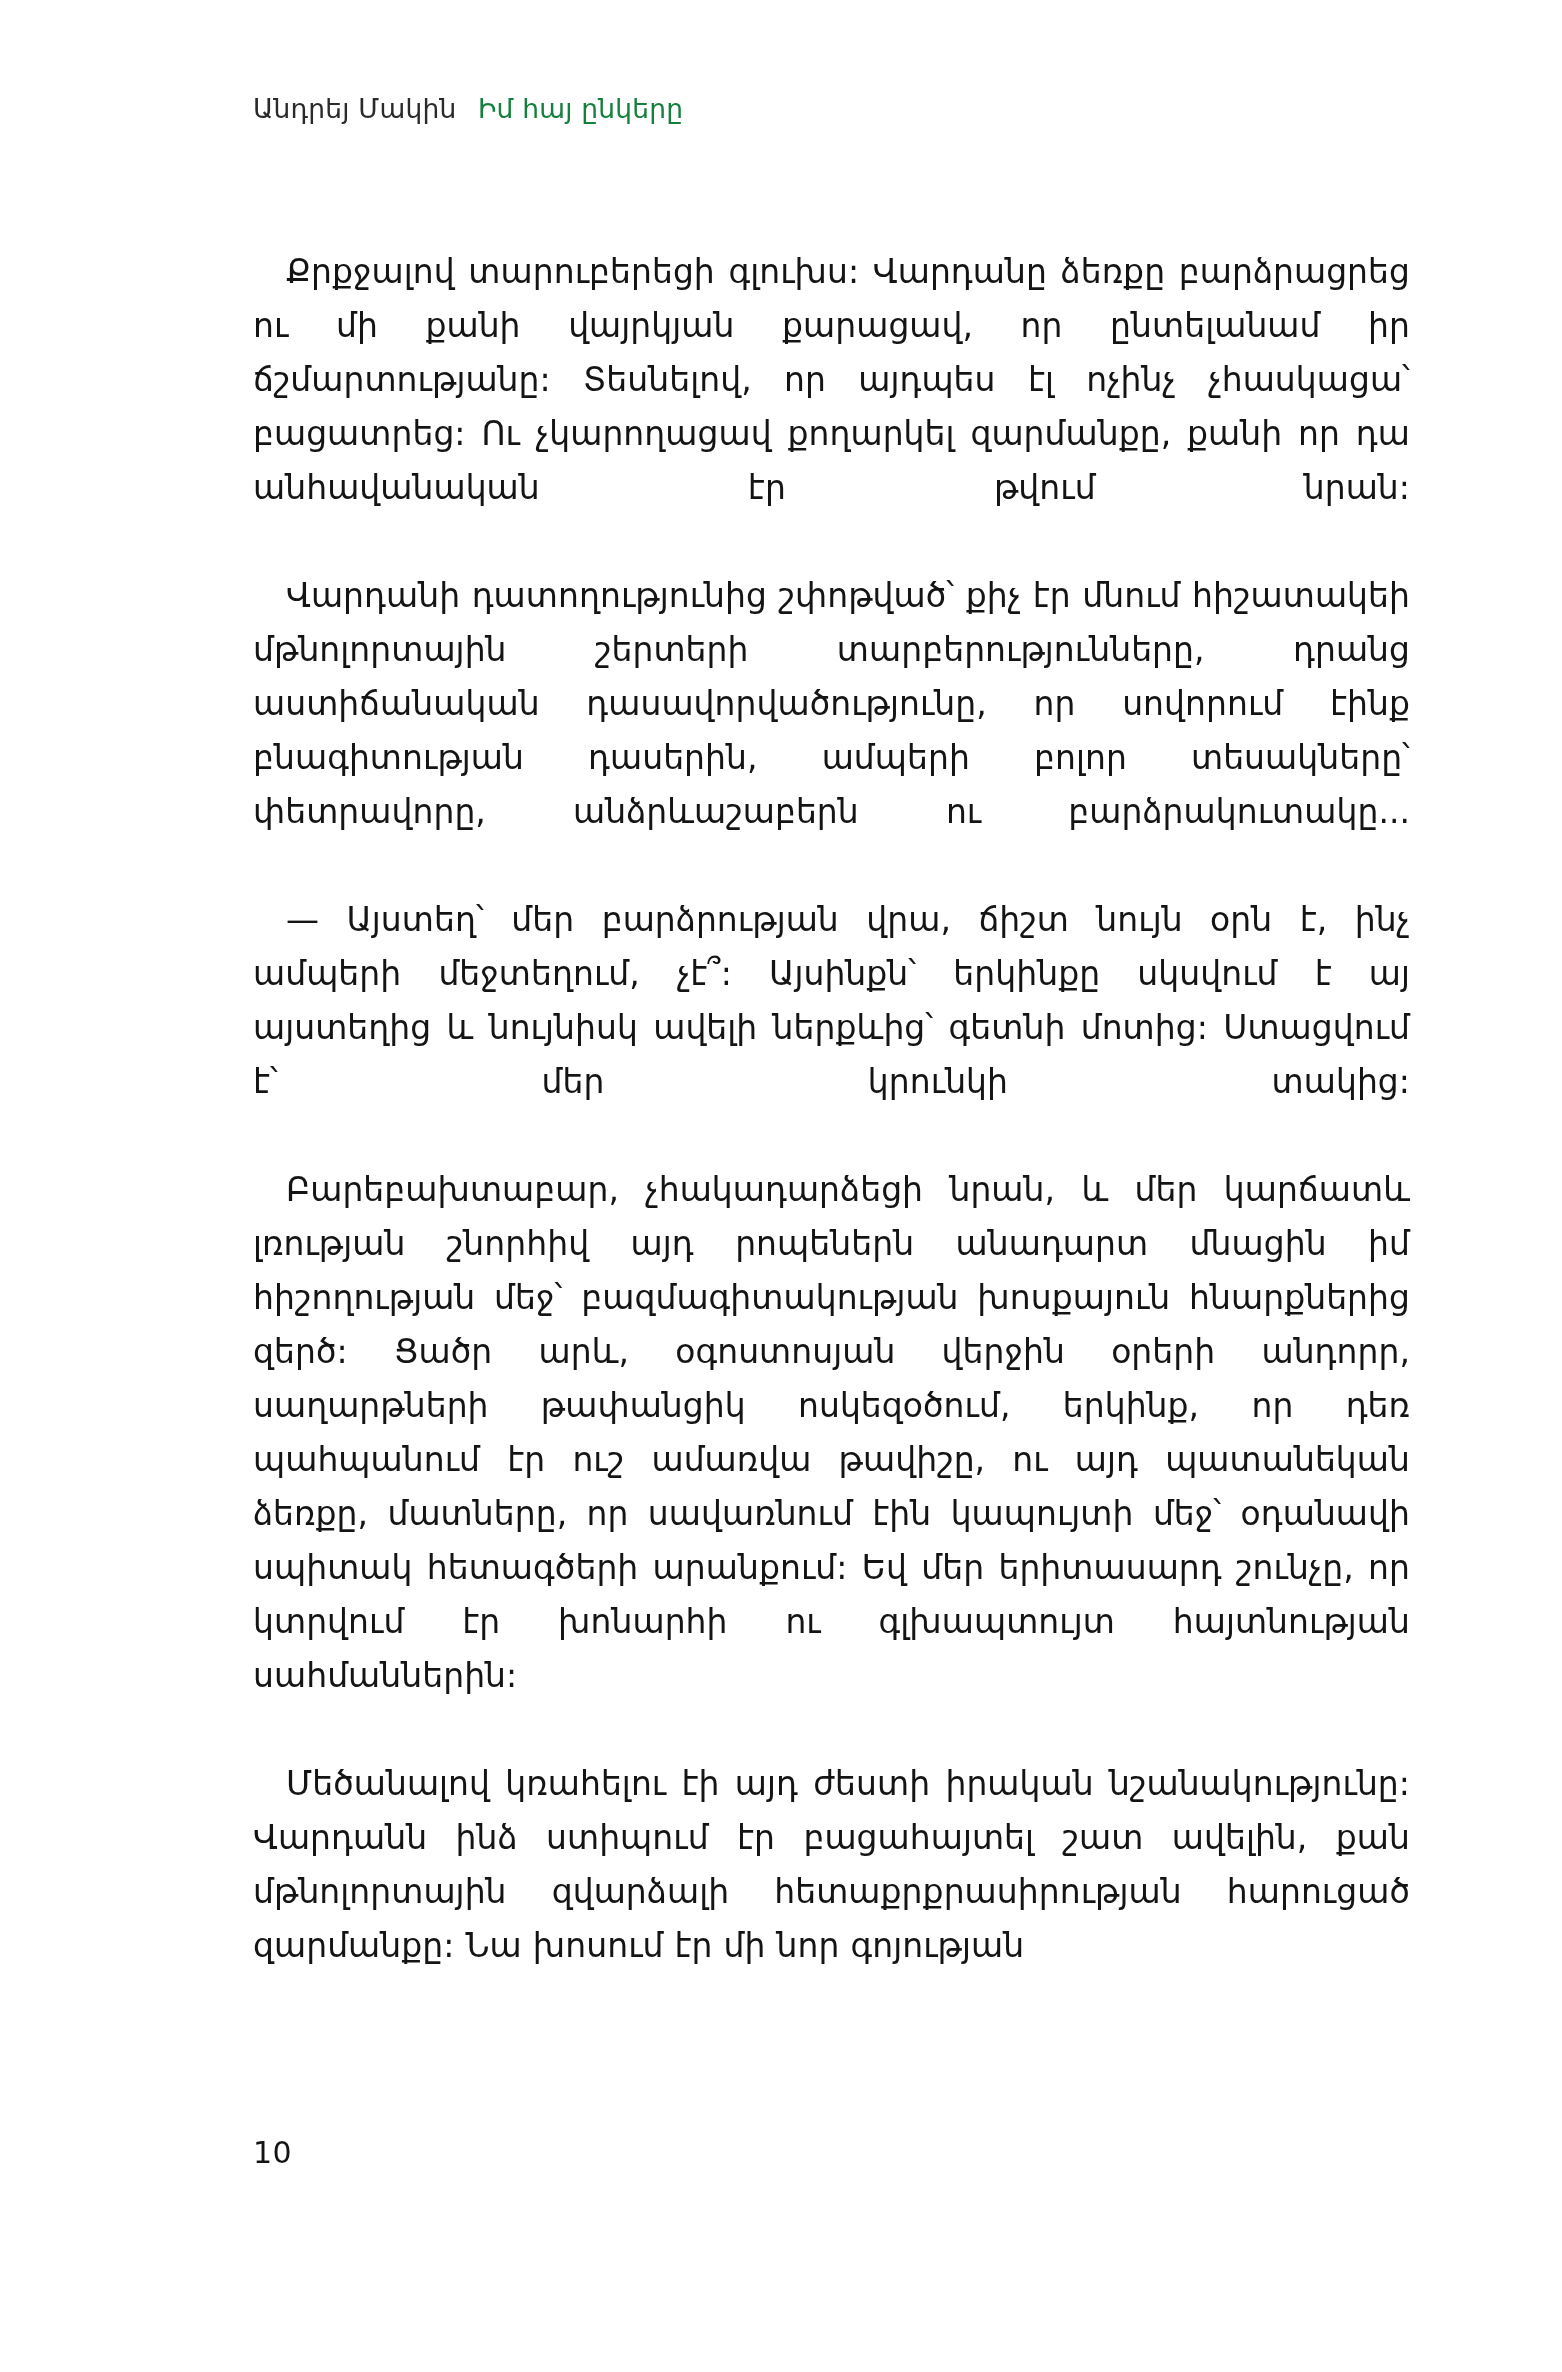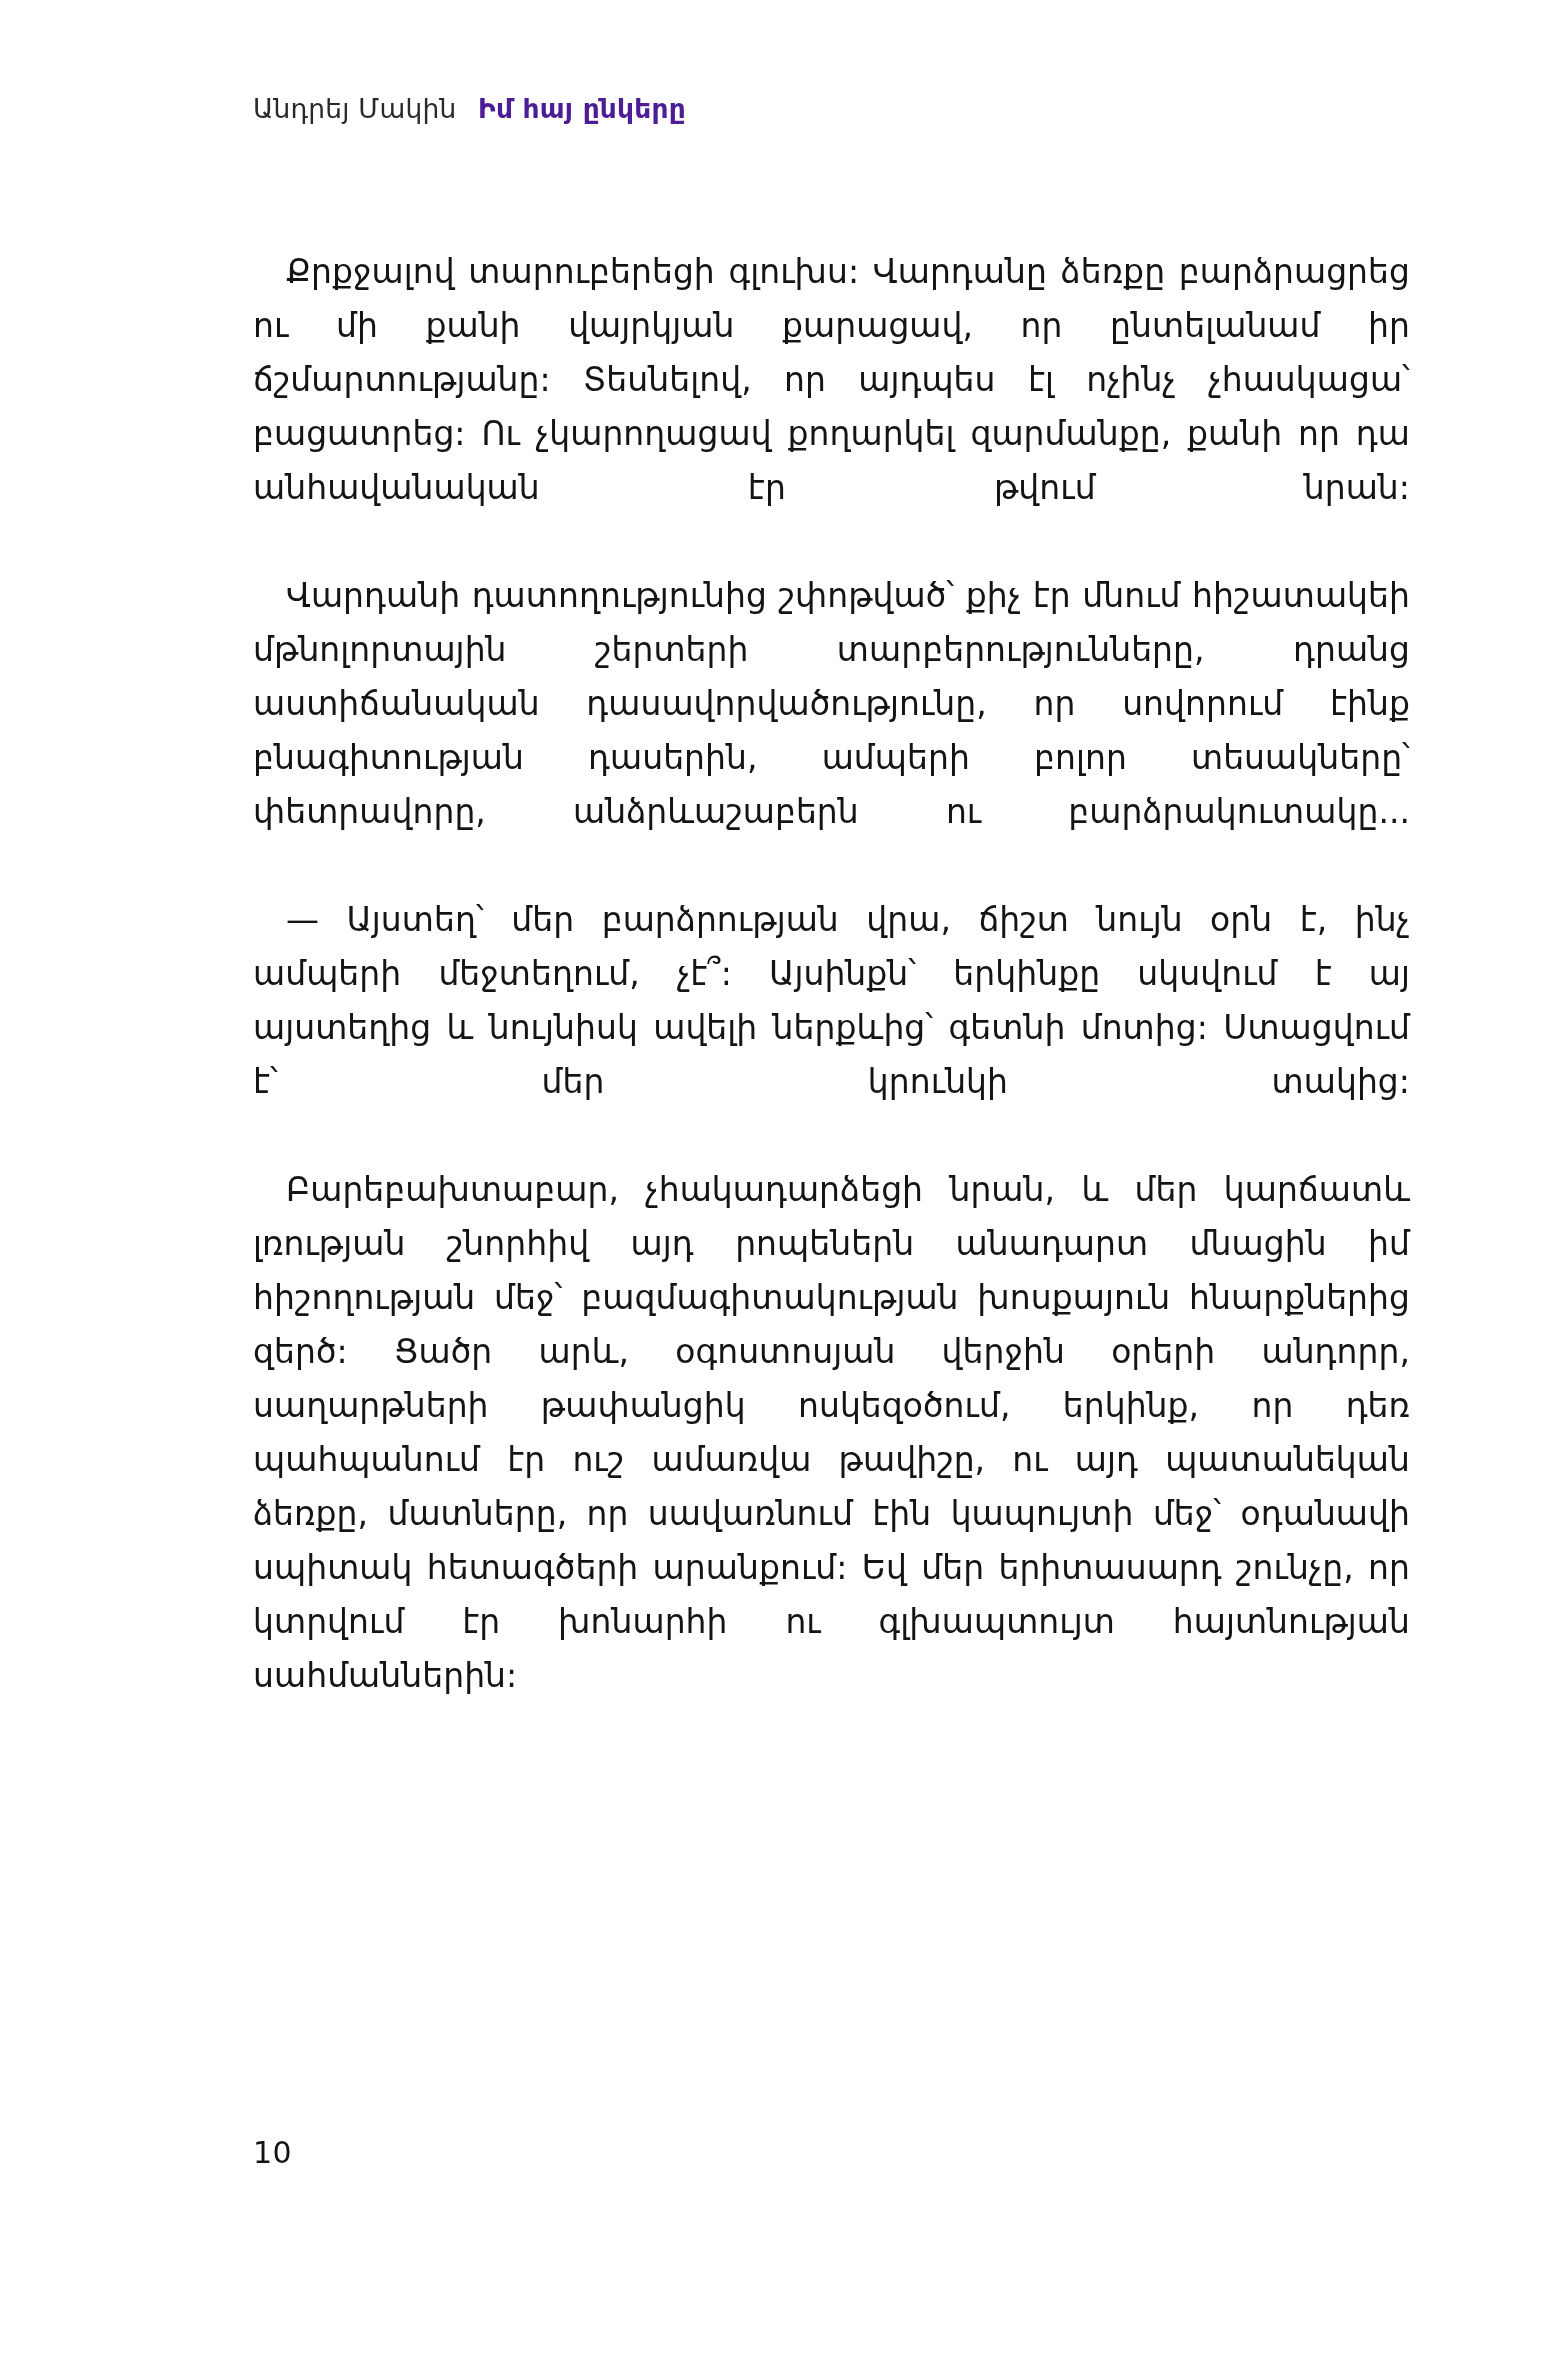--- a/index.html
+++ b/index.html
@@ -38,23 +38,23 @@
     white-space: nowrap;
   }
   .runhead-author {
     font-size: 26.5px;
     font-weight: 400;
     letter-spacing: 0.2px;
     color: #2a2a2a;
   }
   .runhead-title {
     font-size: 26.5px;
-    font-weight: 700;
+    font-weight: 400;
     letter-spacing: 0.2px;
-    color: #4c1d95;
+    color: #15803d;
   }
 
   
   .textblock {
     position: absolute;
     left: 253px;
     top: 245px;
     width: 1157px;
   }
 
@@ -100,18 +100,19 @@
   <div class="runhead">
     <span class="runhead-author">Անդրեյ Մակին</span>
     <span class="runhead-title">Իմ հայ ընկերը</span>
   </div>
 
   <div class="textblock">
     <p class="para indent">Քրքջալով տարուբերեցի գլուխս: Վարդանը ձեռքը բարձրացրեց ու մի քանի վայրկյան քարացավ, որ ընտելանամ իր ճշմարտությանը: Տեսնելով, որ այդպես էլ ոչինչ չհասկացա՝ բացատրեց: Ու չկարողացավ քողարկել զարմանքը, քանի որ դա անհավանական էր թվում նրան:</p>
     <p class="para indent">Վարդանի դատողությունից շփոթված՝ քիչ էր մնում հիշատակեի մթնոլորտային շերտերի տարբերությունները, դրանց աստիճանական դասավորվածությունը, որ սովորում էինք բնագիտության դասերին, ամպերի բոլոր տեսակները՝ փետրավորը, անձրևաշաբերն ու բարձրակուտակը...</p>
     <p class="para indent">— Այստեղ՝ մեր բարձրության վրա, ճիշտ նույն օրն է, ինչ ամպերի մեջտեղում, չէ՞: Այսինքն՝ երկինքը սկսվում է այ այստեղից և նույնիսկ ավելի ներքևից՝ գետնի մոտից: Ստացվում է՝ մեր կրունկի տակից:</p>
     <p class="para indent">Բարեբախտաբար, չհակադարձեցի նրան, և մեր կարճատև լռության շնորհիվ այդ րոպեներն անադարտ մնացին իմ հիշողության մեջ՝ բազմագիտակության խոսքայուն հնարքներից զերծ: Ցածր արև, օգոստոսյան վերջին օրերի անդորր, սաղարթների թափանցիկ ոսկեզօծում, երկինք, որ դեռ պահպանում էր ուշ ամառվա թավիշը, ու այդ պատանեկան ձեռքը, մատները, որ սավառնում էին կապույտի մեջ՝ օդանավի սպիտակ հետագծերի արանքում: Եվ մեր երիտասարդ շունչը, որ կտրվում էր խոնարհի ու գլխապտույտ հայտնության սահմաններին:</p>
+    <p class="para indent nostretch">Մեծանալով կռահելու էի այդ ժեստի իրական նշանակությունը: Վարդանն ինձ ստիպում էր բացահայտել շատ ավելին, քան մթնոլորտային զվարձալի հետաքրքրասիրության հարուցած զարմանքը: Նա խոսում էր մի նոր գոյության</p>
   </div>
 
   <div class="folio">10</div>
 
 </div>
 
 
 </body></html>

